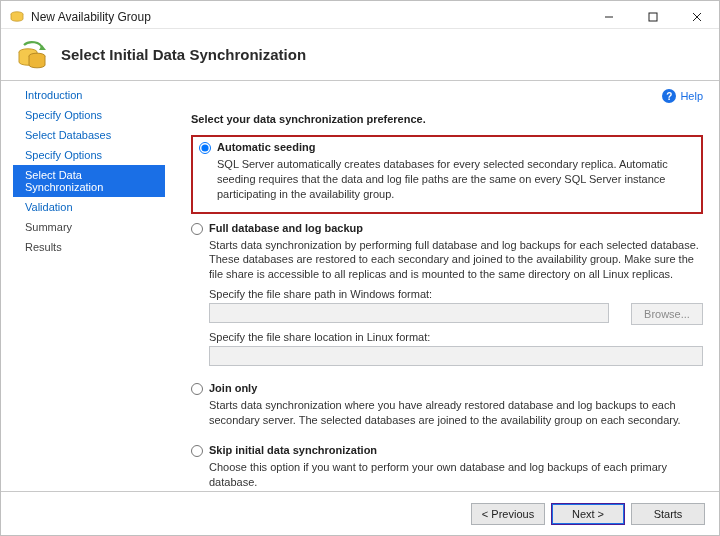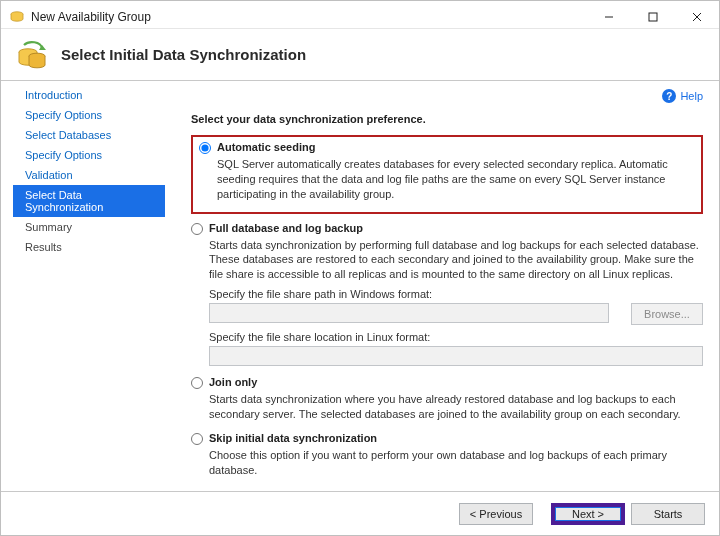--- a/index.html
+++ b/index.html
@@ -76,21 +76,21 @@
     overflow: hidden;
   }
   .help-row { text-align: right; height: 18px;}
   .help-link { color: #1a6fe6; font-size: 11px; display: inline-flex; align-items: center; gap: 4px; }
   .help-link .h-icon {
     display: inline-flex; width:14px; height:14px; border-radius:50%;
     background:#1a6fe6; color:#fff; font-weight:bold; font-size:10px;
     align-items:center; justify-content:center;
   }
   .intro { font-size: 11px; font-weight: 600; margin: 6px 0 10px; }
-  .option { margin-bottom: 10px; }
+  .option { margin-bottom: 16px; }
   .opt-row { display:flex; align-items:flex-start; gap:6px; }
   .opt-row input[type=radio] { margin:1px 0 0 0; width:12px; height:12px; flex-shrink: 0; }
   .opt-label { font-size: 11px; font-weight: 600; }
   .opt-desc { font-size: 11px; color:#333; margin:3px 0 4px 18px; line-height:1.35; }
   .opt-sub { font-size:11px; margin:6px 0 3px 18px; color:#333; }
   .opt-input-row { display:flex; gap:22px; margin-left:18px; }
   .txt {
     flex:1; height:20px; border:1px solid #c2c5c9;
     background:#f1f1f1; padding:2px 4px; font-size:11px;
   }
@@ -109,21 +109,21 @@
     border-top: 1px solid #c8c8c8;
     display:flex; align-items:center; justify-content:flex-end;
     gap:6px; padding:0 14px;
   }
   .footer button {
     height:22px; min-width:74px; font-size:11px;
     background:#e8e8e8; border:1px solid #aeb2b6; color:#222;
     padding:0 8px;
   }
   .footer button.primary {
-    border:4px solid #4c1d95; box-shadow: inset 0 0 0 1px #1a6fe6; margin-left: 12px;
+    border:1px solid #4c1d95; box-shadow: inset 0 0 0 1px #1a6fe6;
   }
 </style>
 </head>
 <body>
 
 <div class="titlebar">
   <span class="win-icon">
     <svg width="16" height="16" viewBox="0 0 16 16">
       <ellipse cx="8" cy="5" rx="6" ry="2.2" fill="#f5c84c" stroke="#c79a2c" stroke-width="0.8"></ellipse>
       <path d="M2 5 v5 a6 2.2 0 0 0 12 0 v-5" fill="#f5c84c" stroke="#c79a2c" stroke-width="0.8"></path>
@@ -164,22 +164,22 @@
   <span class="header-title">Select Initial Data Synchronization</span>
 </div>
 
 <div class="columns">
 
   <div class="sidebar">
     <span class="side-item visited">Introduction</span>
     <span class="side-item visited">Specify Options</span>
     <span class="side-item visited">Select Databases</span>
     <span class="side-item visited">Specify Options</span>
+    <span class="side-item selected">Select Data Synchronization</span>
     <span class="side-item visited">Validation</span>
-    <span class="side-item selected">Select Data Synchronization</span>
     <span class="side-item plain">Summary</span>
     <span class="side-item plain">Results</span>
   </div>
 
   <div class="content">
     <div class="help-row">
       <a class="help-link">
         <span class="h-icon">?</span>
         <span>Help</span>
       </a>

